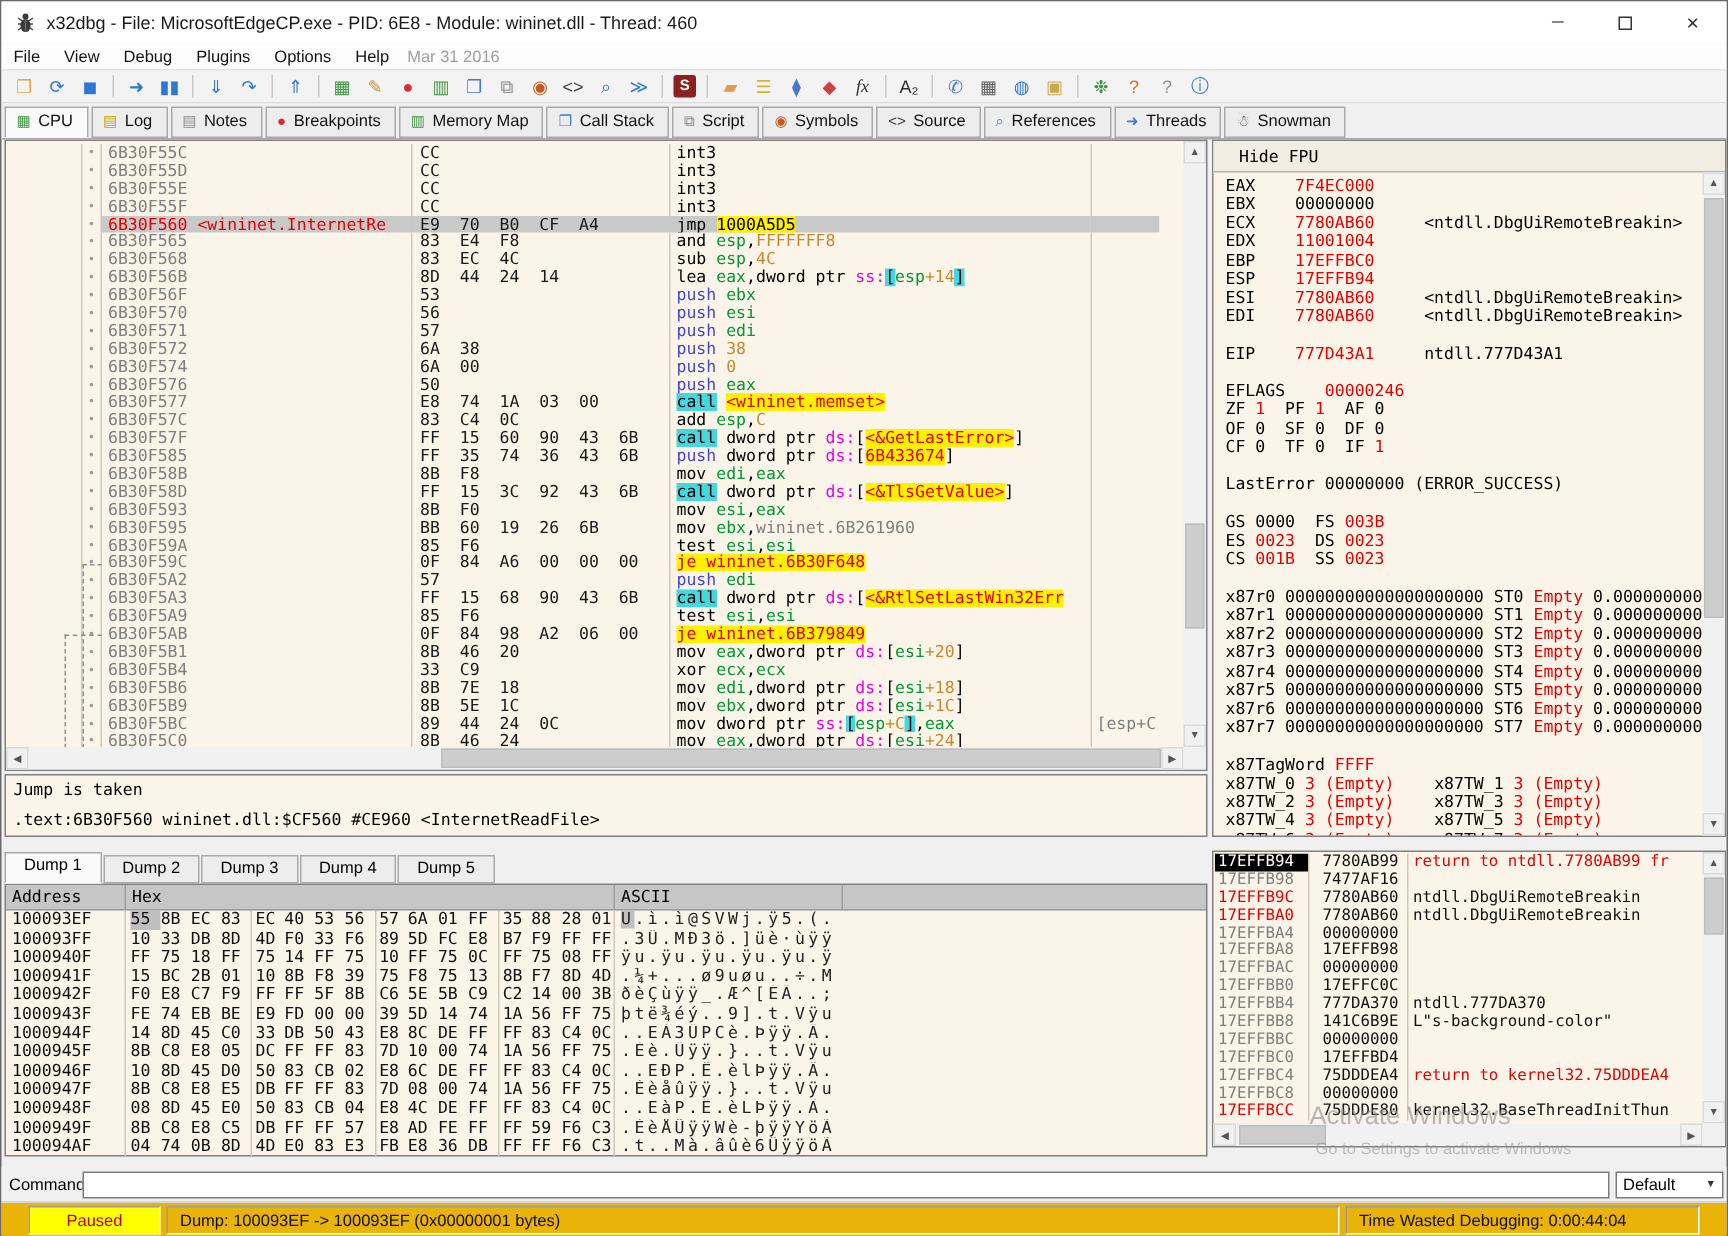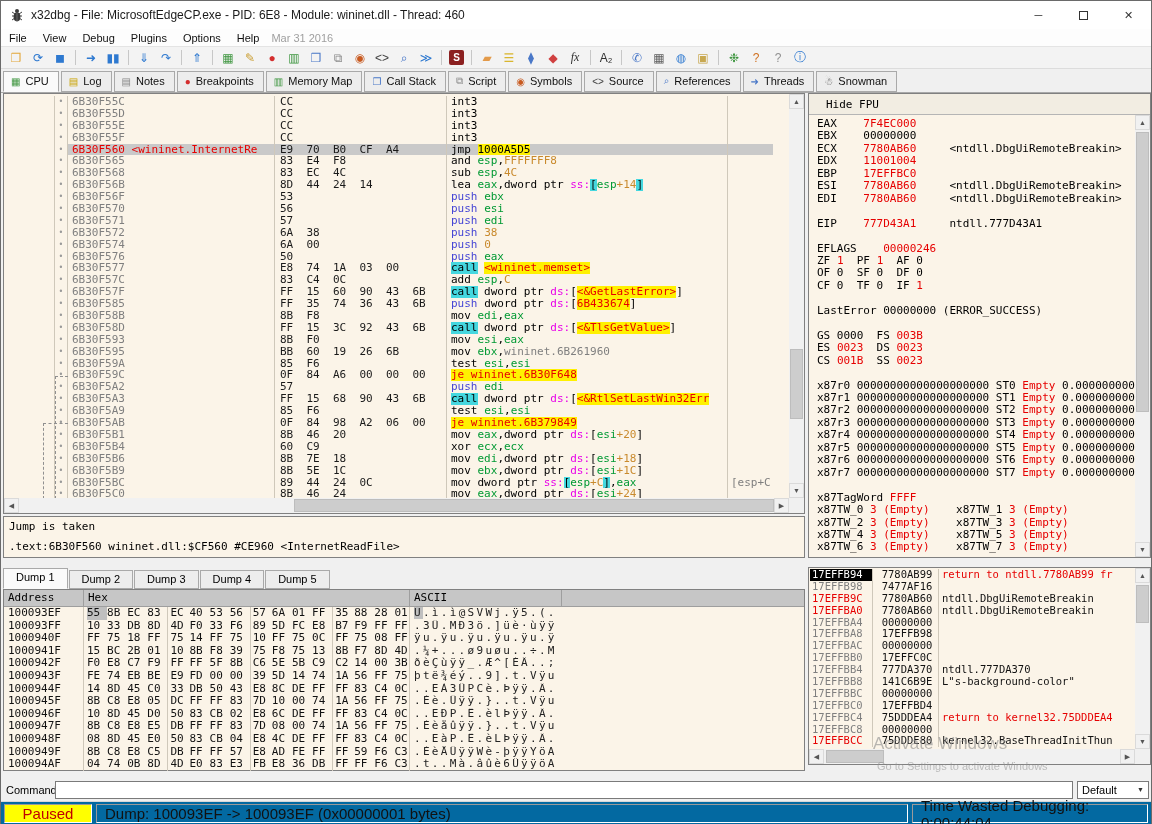--- a/index.html
+++ b/index.html
@@ -121,22 +121,22 @@
 
   
   .commandbar{position:absolute;left:0;top:777px;width:100%;height:23px;background:#F0F0F0;
     display:flex;align-items:center;padding:0 2px;}
   .cmdlabel{font-size:11px;width:52px;padding-left:3px;}
   .cmdinput{flex:1;height:18px;border:1px solid #7a7a7a;background:#fff;font-size:11px;padding:0 3px;
     font-family:"DejaVu Sans Mono",monospace;}
   .cmdcombo{width:72px;height:18px;border:1px solid #7a7a7a;background:#fff;margin-left:4px;
     font-size:11px;display:flex;align-items:center;justify-content:space-between;padding:0 4px;}
   .cmdcombo .carr{font-size:7px;color:#333;}
-  .statusbar{position:absolute;left:0;top:800px;width:100%;height:24px;background:#0369a1;
-    border-top:1px solid #d8d8d8;display:flex;align-items:center;padding:0 3px;font-size:15px;}
+  .statusbar{position:absolute;left:0;top:800px;width:100%;height:24px;background:#eab308;
+    border-top:1px solid #d8d8d8;display:flex;align-items:center;padding:0 18px;font-size:11px;}
   .stpanel{border:1px solid;border-color:#9a9a9a #fff #fff #9a9a9a;height:19px;display:flex;
     align-items:center;padding:0 8px;}
   .st-paused{width:88px;background:#FFFF00;color:#C00000;justify-content:center;margin-right:4px;}
   .st-msg{flex:1;margin-right:4px;color:#111;}
   .st-time{width:236px;color:#111;}
 
   
   .watermark{position:absolute;z-index:40;color:#8f8f8f;opacity:.62;pointer-events:none;}
   .wm1{left:872px;top:733px;font-size:17px;}
   .wm2{left:876px;top:759px;font-size:11px;opacity:.55;}
@@ -304,21 +304,21 @@
         <div class="drow"><span class="col ca"></span><span class="col cd">•</span><span class="col cad">6B30F58D</span><span class="col cb">FF  15  3C  92  43  6B</span><span class="col ci"><span class="tk-c">call</span><span class="tk-m"> dword ptr </span><span class="tk-s">ds:</span><span class="tk-m">[</span><span class="tk-y">&lt;&amp;TlsGetValue&gt;</span><span class="tk-m">]</span></span><span class="col ccm"></span></div>
         <div class="drow"><span class="col ca"></span><span class="col cd">•</span><span class="col cad">6B30F593</span><span class="col cb">8B  F0</span><span class="col ci"><span class="tk-m">mov </span><span class="tk-r">esi</span><span class="tk-m">,</span><span class="tk-r">eax</span></span><span class="col ccm"></span></div>
         <div class="drow"><span class="col ca"></span><span class="col cd">•</span><span class="col cad">6B30F595</span><span class="col cb">BB  60  19  26  6B</span><span class="col ci"><span class="tk-m">mov </span><span class="tk-r">ebx</span><span class="tk-m">,</span><span class="tk-g">wininet.6B261960</span></span><span class="col ccm"></span></div>
         <div class="drow"><span class="col ca"></span><span class="col cd">•</span><span class="col cad">6B30F59A</span><span class="col cb">85  F6</span><span class="col ci"><span class="tk-m">test </span><span class="tk-r">esi</span><span class="tk-m">,</span><span class="tk-r">esi</span></span><span class="col ccm"></span></div>
         <div class="drow"><span class="col ca"></span><span class="col cd">•</span><span class="col cad">6B30F59C</span><span class="col cb">0F  84  A6  00  00  00</span><span class="col ci"><span class="tk-y">je wininet.6B30F648</span></span><span class="col ccm"></span></div>
         <div class="drow"><span class="col ca"></span><span class="col cd">•</span><span class="col cad">6B30F5A2</span><span class="col cb">57</span><span class="col ci"><span class="tk-b">push </span><span class="tk-r">edi</span></span><span class="col ccm"></span></div>
         <div class="drow"><span class="col ca"></span><span class="col cd">•</span><span class="col cad">6B30F5A3</span><span class="col cb">FF  15  68  90  43  6B</span><span class="col ci"><span class="tk-c">call</span><span class="tk-m"> dword ptr </span><span class="tk-s">ds:</span><span class="tk-m">[</span><span class="tk-y">&lt;&amp;RtlSetLastWin32Err</span></span><span class="col ccm"></span></div>
         <div class="drow"><span class="col ca"></span><span class="col cd">•</span><span class="col cad">6B30F5A9</span><span class="col cb">85  F6</span><span class="col ci"><span class="tk-m">test </span><span class="tk-r">esi</span><span class="tk-m">,</span><span class="tk-r">esi</span></span><span class="col ccm"></span></div>
         <div class="drow"><span class="col ca"></span><span class="col cd">•</span><span class="col cad">6B30F5AB</span><span class="col cb">0F  84  98  A2  06  00</span><span class="col ci"><span class="tk-y">je wininet.6B379849</span></span><span class="col ccm"></span></div>
         <div class="drow"><span class="col ca"></span><span class="col cd">•</span><span class="col cad">6B30F5B1</span><span class="col cb">8B  46  20</span><span class="col ci"><span class="tk-m">mov </span><span class="tk-r">eax</span><span class="tk-m">,dword ptr </span><span class="tk-s">ds:</span><span class="tk-m">[</span><span class="tk-r">esi</span><span class="tk-n">+20</span><span class="tk-m">]</span></span><span class="col ccm"></span></div>
-        <div class="drow"><span class="col ca"></span><span class="col cd">•</span><span class="col cad">6B30F5B4</span><span class="col cb">60  C9</span><span class="col ci"><span class="tk-m">xor </span><span class="tk-r">ecx</span><span class="tk-m">,</span><span class="tk-r">ecx</span></span><span class="col ccm"></span></div>
+        <div class="drow"><span class="col ca"></span><span class="col cd">•</span><span class="col cad">6B30F5B4</span><span class="col cb">33  C9</span><span class="col ci"><span class="tk-m">xor </span><span class="tk-r">ecx</span><span class="tk-m">,</span><span class="tk-r">ecx</span></span><span class="col ccm"></span></div>
         <div class="drow"><span class="col ca"></span><span class="col cd">•</span><span class="col cad">6B30F5B6</span><span class="col cb">8B  7E  18</span><span class="col ci"><span class="tk-m">mov </span><span class="tk-r">edi</span><span class="tk-m">,dword ptr </span><span class="tk-s">ds:</span><span class="tk-m">[</span><span class="tk-r">esi</span><span class="tk-n">+18</span><span class="tk-m">]</span></span><span class="col ccm"></span></div>
         <div class="drow"><span class="col ca"></span><span class="col cd">•</span><span class="col cad">6B30F5B9</span><span class="col cb">8B  5E  1C</span><span class="col ci"><span class="tk-m">mov </span><span class="tk-r">ebx</span><span class="tk-m">,dword ptr </span><span class="tk-s">ds:</span><span class="tk-m">[</span><span class="tk-r">esi</span><span class="tk-n">+1C</span><span class="tk-m">]</span></span><span class="col ccm"></span></div>
         <div class="drow"><span class="col ca"></span><span class="col cd">•</span><span class="col cad">6B30F5BC</span><span class="col cb">89  44  24  0C</span><span class="col ci"><span class="tk-m">mov </span><span class="tk-m">dword ptr </span><span class="tk-s">ss:</span><span class="tk-hb">[</span><span class="tk-r">esp</span><span class="tk-n">+C</span><span class="tk-hb">]</span><span class="tk-m">,</span><span class="tk-r">eax</span></span><span class="col ccm">[esp+C</span></div>
         <div class="drow"><span class="col ca"></span><span class="col cd">•</span><span class="col cad">6B30F5C0</span><span class="col cb">8B  46  24</span><span class="col ci"><span class="tk-m">mov </span><span class="tk-r">eax</span><span class="tk-m">,dword ptr </span><span class="tk-s">ds:</span><span class="tk-m">[</span><span class="tk-r">esi</span><span class="tk-n">+24</span><span class="tk-m">]</span></span><span class="col ccm"></span></div>
       </div>
 
     <div class="sb sbv" style="right:0;top:0;bottom:15px;">
       <span class="arr" style="top:0;left:0;">▲</span>
       <span class="thumb" style="left:1px;top:255px;width:13px;height:70px;"></span>
       <span class="arr" style="bottom:0;left:0;">▼</span>
@@ -333,20 +333,21 @@
   </div>
 
   <div class="reg-pane">
     <div class="reg-head">Hide FPU</div>
     <div class="reg-body">
         <div class="regline"><span class="rk">EAX    </span><span class="rr">7F4EC000</span></div>
         <div class="regline"><span class="rk">EBX    </span><span class="rk">00000000</span></div>
         <div class="regline"><span class="rk">ECX    </span><span class="rr">7780AB60</span><span class="rk">     &lt;ntdll.DbgUiRemoteBreakin&gt;</span></div>
         <div class="regline"><span class="rk">EDX    </span><span class="rr">11001004</span></div>
         <div class="regline"><span class="rk">EBP    </span><span class="rr">17EFFBC0</span></div>
+        <div class="regline"><span class="rk">ESP    </span><span class="rr">17EFFB94</span></div>
         <div class="regline"><span class="rk">ESI    </span><span class="rr">7780AB60</span><span class="rk">     &lt;ntdll.DbgUiRemoteBreakin&gt;</span></div>
         <div class="regline"><span class="rk">EDI    </span><span class="rr">7780AB60</span><span class="rk">     &lt;ntdll.DbgUiRemoteBreakin&gt;</span></div>
         <div class="regline">&nbsp;</div>
         <div class="regline"><span class="rk">EIP    </span><span class="rr">777D43A1</span><span class="rk">     ntdll.777D43A1</span></div>
         <div class="regline">&nbsp;</div>
         <div class="regline"><span class="rk">EFLAGS    </span><span class="rr">00000246</span></div>
         <div class="regline"><span class="rk">ZF </span><span class="rr">1</span><span class="rk">  PF </span><span class="rr">1</span><span class="rk">  AF 0</span></div>
         <div class="regline"><span class="rk">OF 0  SF 0  DF 0</span></div>
         <div class="regline"><span class="rk">CF 0  TF 0  IF </span><span class="rr">1</span></div>
         <div class="regline">&nbsp;</div>

